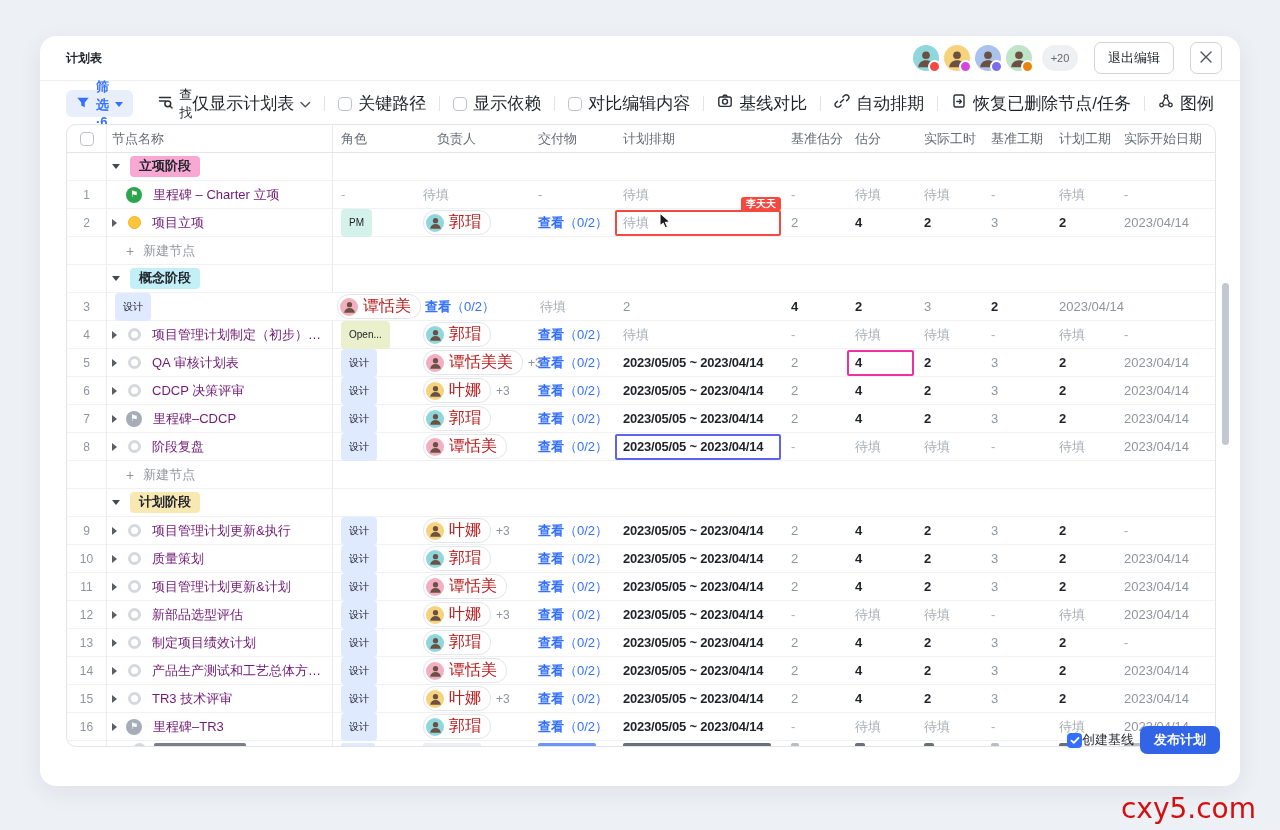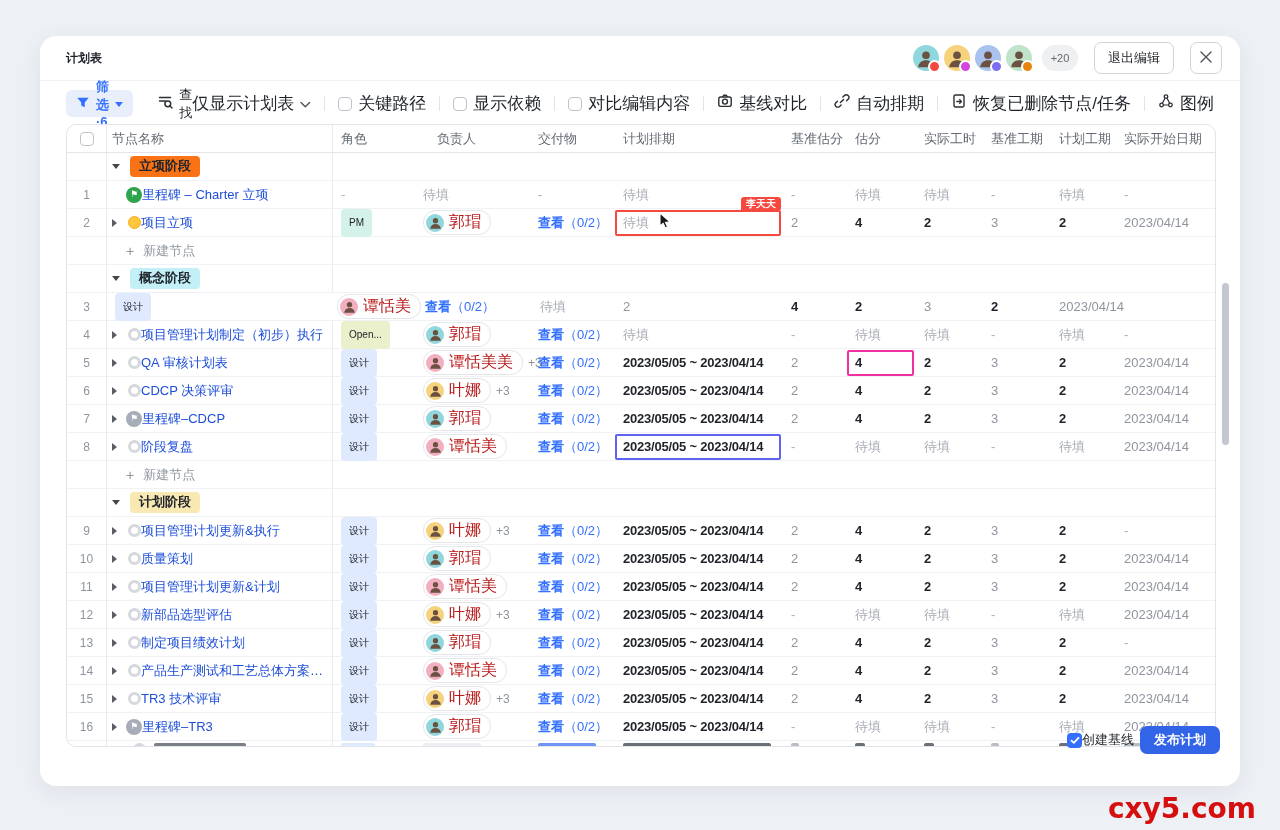--- a/index.html
+++ b/index.html
@@ -36,21 +36,21 @@
   .c2{border-right:1px solid #EAEBEF;padding-left:5px}
   .hlabel{color:#646A73}
   .p8{padding-left:8px}.p18{padding-left:18px}.p6{padding-left:6px}.p4{padding-left:4px}
   .rownum{color:#8F959E;font-size:12px}
   .tri-r{width:0;height:0;border-top:4px solid transparent;border-bottom:4px solid transparent;border-left:5px solid #585D66}
   .tri-d{width:0;height:0;border-left:4px solid transparent;border-right:4px solid transparent;border-top:5px solid #43474E}
   .sp12{width:12px;flex:none}
   .ms{width:16px;height:16px;border-radius:50%;color:#fff;display:flex;align-items:center;justify-content:center;font-size:9px;line-height:1;margin-left:2px;flex:none;font-family:"DejaVu Sans",sans-serif}
   .dot-y{width:13px;height:13px;border-radius:50%;background:#FFC53D;border:1px solid #F2B11E;box-sizing:border-box;margin-left:4px;flex:none}
   .ring{width:13px;height:13px;border-radius:50%;border:3px solid #D5D8DD;background:#fff;box-sizing:border-box;margin-left:4px;flex:none}
-  .nname{margin-left:0;color:#1d4ed8;overflow:hidden;text-overflow:ellipsis}
+  .nname{margin-left:11px;color:#701a75;overflow:hidden;text-overflow:ellipsis}
   .badge{padding:8px 8px;border-radius:4px;font-size:10px;color:#20242B;line-height:1.15}
   .phase-badge{margin-left:10px;font-weight:700;font-size:13px;padding:3px 9px}
   .addrow{color:#8F959E;font-size:13px;display:flex;align-items:center}
   .addrow .plus{font-size:14px;margin-left:14px;color:#8F959E}
   .addrow .albl{margin-left:9px}
   .chip{display:flex;align-items:center;gap:5px;border:1px solid #E3E5E9;border-radius:12px;padding:1px 9px 1px 2px;background:#fff}
   .chip .av{width:18px;height:18px;border-radius:50%;position:relative;flex:none}
   .chip .av svg{position:absolute;left:1.5px;top:1.5px;width:15px;height:15px}
   .chip .cname{font-size:16px;color:#b91c1c}
   .extra{color:#8F959E;font-size:12px;margin-left:5px}
@@ -67,21 +67,21 @@
   .prow{height:5px;border-bottom:none}
   .prow .cell{align-items:flex-start}
   .bar{border-radius:2px;height:9px;margin-top:2px}
   
   .vscroll{position:absolute;right:11px;top:247px;width:7px;height:162px;border-radius:4px;background:#C3C8D0}
   
   .cfooter{position:absolute;right:20px;bottom:32px;display:flex;align-items:center;gap:6px}
   .cbx-on{width:15px;height:15px;border-radius:4px;background:#3370FF;display:flex;align-items:center;justify-content:center;flex:none}
   .fl{font-size:13px;color:#1F2329;margin-left:-6px}
   .btn-primary{background:#3264E8;height:28px;padding:0 14px;border-radius:7px;color:#fff;font-size:13px;font-weight:600;display:flex;align-items:center}
-  .watermark{position:absolute;right:24px;top:792px;font-size:28px;font-weight:700;color:#D50F0F;font-family:"DejaVu Sans",sans-serif}
+  .watermark{position:absolute;right:24px;top:792px;font-size:28px;font-weight:400;color:#D50F0F;font-family:"DejaVu Sans",sans-serif}
   .cursor{position:absolute;left:659px;top:212px;z-index:60;pointer-events:none}
 </style>
 </head>
 <body>
 
 <div class="card">
   <div class="card-header">
     <div class="title">计划表</div>
     <div class="hdr-right">
       <div class="avatars" id="avatars">
@@ -215,21 +215,21 @@
         <div class="cell hlabel p8">估分</div>
         <div class="cell hlabel p8">实际工时</div>
         <div class="cell hlabel p8">基准工期</div>
         <div class="cell hlabel p8">计划工期</div>
         <div class="cell hlabel p8">实际开始日期</div>
       </div>
       <div class="trow">
         <div class="cell c1"></div>
         <div class="cell c2">
           <span class="tri-d"></span>
-          <span class="badge phase-badge" style="background: #f97316;">立项阶段</span>
+          <span class="badge phase-badge" style="background: #f9a8d4;">立项阶段</span>
         </div>
         <div class="cell" style="grid-column: 3 / 13;"></div>
       </div>
       <div class="trow">
         <div class="cell c1">
           <span class="rownum">1</span>
         </div>
         <div class="cell c2">
           <span class="sp12"></span>
           <span class="ms" style="background: rgb(46, 164, 79);">⚑</span>

